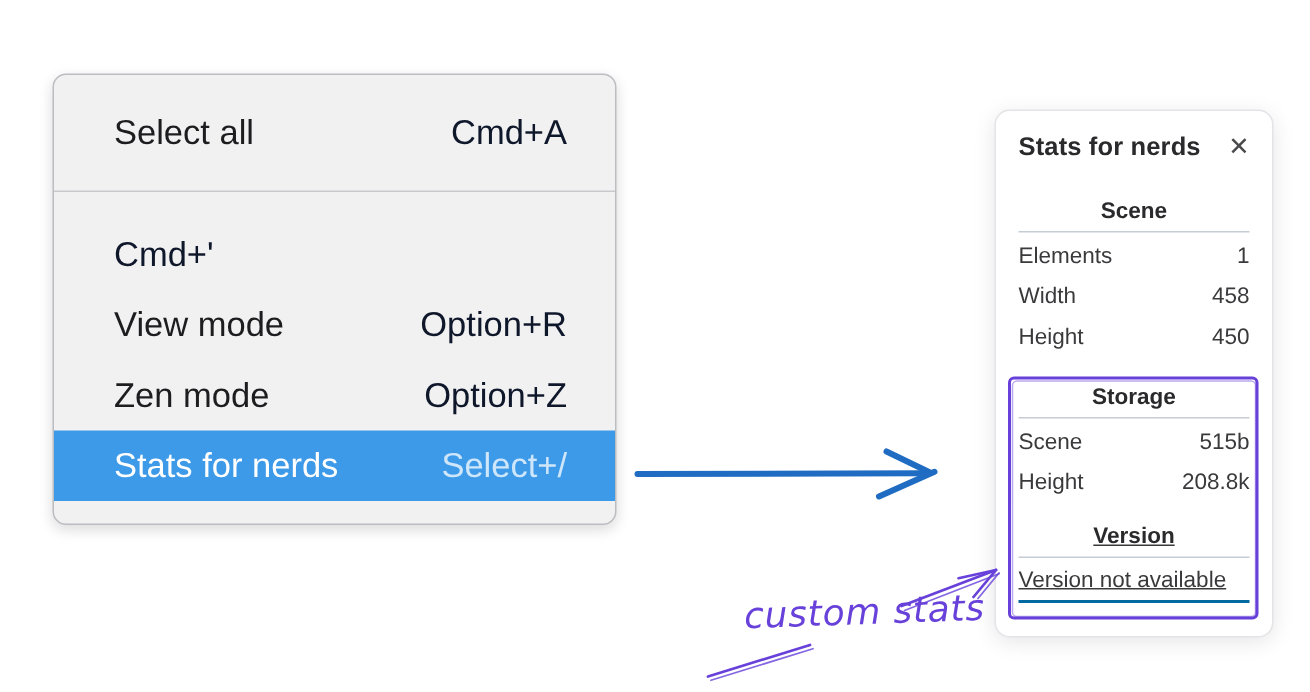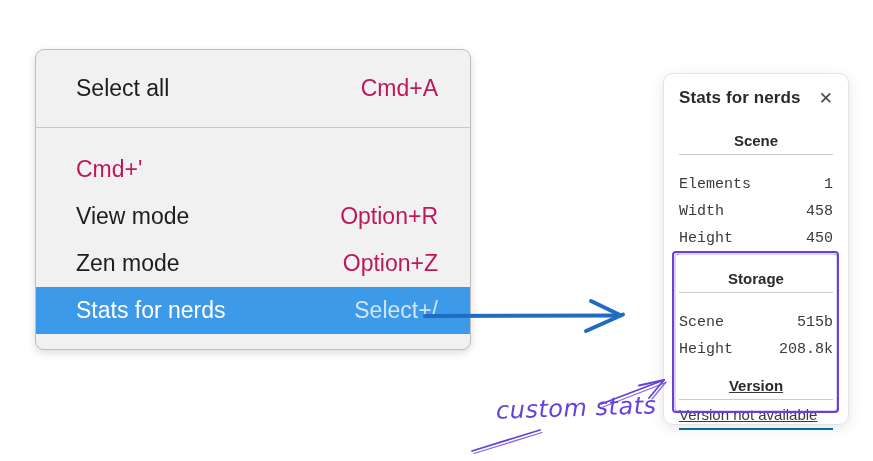--- a/index.html
+++ b/index.html
@@ -1,46 +1,46 @@
 <!DOCTYPE html>
 <html><head>
 <meta charset="utf-8">
 <style>
   html,body{margin:0;padding:0;background:#ffffff;}
   .stage{position:relative;width:873px;height:461px;background:#ffffff;overflow:hidden;
          font-family:"Liberation Sans", sans-serif;}
 
   
-  .menu{position:absolute;left:35px;top:49px;width:436px;height:301px;box-sizing:border-box;
+  .menu{position:absolute;left:35px;top:49px;width:376px;height:301px;box-sizing:border-box;
         background:#f1f1f2;border:1px solid #bcbdc1;border-radius:9px;
         box-shadow:0 3px 9px rgba(0,0,0,0.14);overflow:hidden;font-size:23px;color:#1d1d1f;}
   .menu-item{display:flex;justify-content:space-between;align-items:center;
              padding:0 32px 0 40px;height:47px;cursor:default;}
   .menu-item-top{height:77px;}
   .menu-separator{height:1px;background:#c9c9cc;}
   .menu-group{padding:18px 0 16px 0;}
-  .mi-shortcut{color:#be185d;}
+  .mi-shortcut{color:#0f172a;}
   .menu-item.selected{background:#3d9ae8;color:#ffffff;}
   .menu-item.selected .mi-shortcut{color:rgba(255,255,255,0.75);}
 
   
   .stats-panel{position:absolute;left:663px;top:73px;width:186px;height:352px;box-sizing:border-box;
                background:#ffffff;border:1px solid #e4e4e8;border-radius:10px;
                box-shadow:0 3px 14px rgba(0,0,0,0.10);
                padding:12px 15px 10px 15px;font-size:15px;color:#3a3a3c;}
   .sp-header{display:flex;justify-content:space-between;align-items:center;height:24px;}
   .sp-title{font-weight:700;font-size:17px;color:#2a2a2c;letter-spacing:0.1px;}
   .sp-close{background:none;border:none;padding:0;font-size:17px;line-height:1;color:#4a4a4d;
             cursor:pointer;font-family:"DejaVu Sans",sans-serif;}
   .sp-section{margin-top:14px;}
   .sp-section.tight{margin-top:10px;}
   .sp-section.tighter{margin-top:6px;text-decoration:underline;}
   .sp-heading{font-weight:700;text-align:center;color:#2a2a2c;
               padding:8px 0 5px 0;border-bottom:1px solid #c6ccd3;}
-  .sp-rows{margin-top:16px;font-family:Liberation Mono, monospace;}
+  .sp-rows{margin-top:2px;}
   .stat-row{display:flex;justify-content:space-between;padding:5px 0;}
   .sp-note{padding:6px 0 5px 0;border-bottom:2px solid #0369a1;}
 
   
   .overlay{position:absolute;left:0;top:0;width:873px;height:461px;pointer-events:none;}
   .handwriting{position:absolute;left:496px;top:394px;font-size:24px;font-style:italic;
                color:#6741d9;font-family:"DejaVu Sans",sans-serif;letter-spacing:0.5px;
                transform:rotate(-2deg);white-space:nowrap;}
 </style>
 </head>

